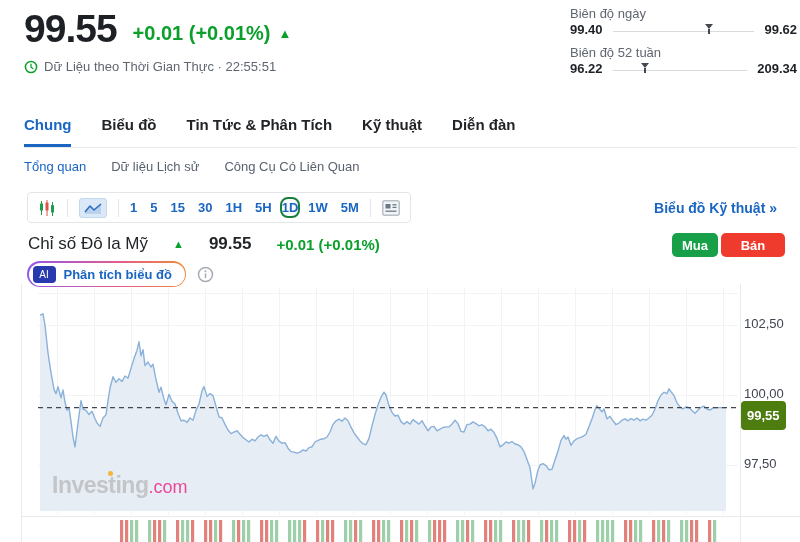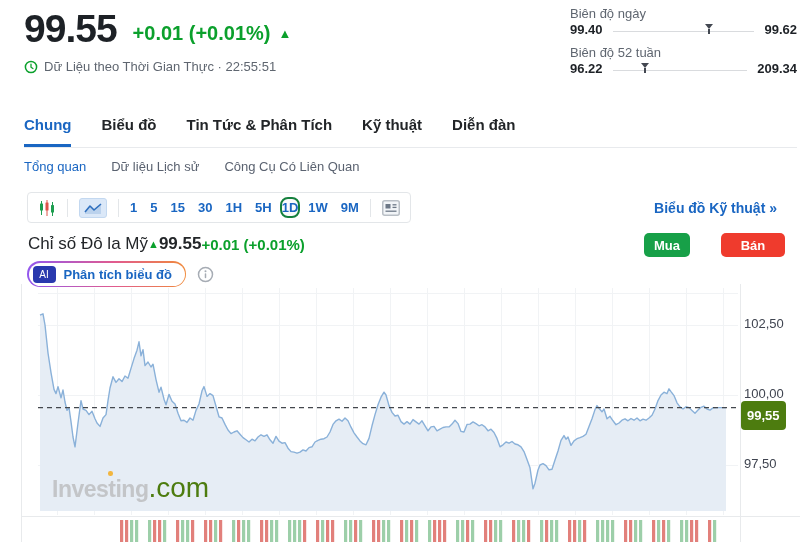--- a/index.html
+++ b/index.html
@@ -39,40 +39,40 @@
   .toolbar{position:absolute;left:27px;top:192px;height:31px;display:flex;align-items:center;gap:11px;padding:0 10px;border:1px solid #e3e6e9;border-radius:4px;background:#fff}
   .tool-btn{background:none;border:none;display:flex;align-items:center;padding:0;cursor:pointer}
   .chip-active{background:#dbe8f8;border:1px solid #c3d8f0;border-radius:3px;padding:2px 3px}
   .vdiv{width:1px;height:18px;background:#e3e6e9}
   .tfs{display:flex;gap:13px;align-items:center}
   .tf{font-size:13px;font-weight:700;color:#1a66c2;cursor:pointer}
   .tf.sel{border:2px solid #15803d;border-radius:8px;padding:1px 0;background:#fafbfc;margin:0 -5px}
   .tech-link{position:absolute;right:23px;top:200px;font-size:14px;font-weight:700;color:#1a66c2;text-decoration:none;cursor:pointer}
 
   
-  .title-row{position:absolute;left:28px;top:234px;display:flex;align-items:center;gap:0}
+  .title-row{position:absolute;left:28px;top:234px;display:flex;align-items:center;gap:25px}
   .inst-name{font-size:17px;color:#232629}
   .inst-arrow{color:#0ba02c;font-size:11px}
   .inst-price{font-size:17px;font-weight:700;color:#232629}
   .inst-change{font-size:15px;font-weight:700;color:#0ba02c}
   .btn{position:absolute;top:233px;height:24px;border:none;border-radius:5px;color:#fff;font-size:13px;font-weight:700;cursor:pointer}
-  .buy{left:644px;width:46px;background:#17a048}
+  .buy{left:672px;width:46px;background:#17a048}
   .sell{left:721px;width:64px;background:#ef3b2d}
 
   
   .ai-row{position:absolute;left:27px;top:261px;display:flex;align-items:center;gap:11px}
   .ai-pill{padding:1.5px;border-radius:15px;background:linear-gradient(90deg,#9257ee,#e15b8e 55%,#f08a3a);cursor:pointer}
   .ai-inner{display:flex;align-items:center;gap:8px;background:#fff;border-radius:13px;padding:3px 13px 3px 4px}
   .ai-badge{min-width:23px;height:17px;background:#2939ae;border-radius:4px;color:#fff;font-size:10px;font-weight:400;display:flex;align-items:center;justify-content:center}
   .ai-label{font-size:13px;font-weight:700;color:#1a66c2}
 
   
   .wm{position:absolute;left:52px;top:472px;white-space:nowrap}
   .wm1{font-size:23px;font-weight:700;color:#c3c5c8;letter-spacing:-0.5px}
-  .wm2{font-size:28px;color:#4d7c0f}
+  .wm2{font-size:18px;color:#ec4899}
   .wm-dot{position:absolute;left:56px;top:-1px;width:4.5px;height:4.5px;border-radius:50%;background:#f2b63f}
   .ytick{position:absolute;left:744px;font-size:13px;color:#3f4450;line-height:14px}
   .price-tag{position:absolute;left:741px;top:401px;background:#4d7c0f;color:#fff;font-size:13px;font-weight:700;padding:7px 6px;border-radius:4px}
 </style>
 </head>
 <body>
 
 <div class="page">
 
   <svg id="chart-svg" width="800" height="542" viewBox="0 0 800 542">
@@ -274,21 +274,21 @@
     <div class="vdiv"></div>
     <div class="tfs">
       <span class="tf">1</span>
       <span class="tf">5</span>
       <span class="tf">15</span>
       <span class="tf">30</span>
       <span class="tf">1H</span>
       <span class="tf">5H</span>
       <span class="tf sel">1D</span>
       <span class="tf">1W</span>
-      <span class="tf">9M</span>
+      <span class="tf">5M</span>
     </div>
     <div class="vdiv"></div>
     <button class="tool-btn">
       <svg width="18" height="16" viewBox="0 0 18 16">
         <rect x="0.75" y="0.75" width="16.5" height="14.5" rx="2" fill="#f2f5f8" stroke="#b9bfc6" stroke-width="1.5"></rect>
         <rect x="3.5" y="4" width="5" height="4.5" fill="#6d7887"></rect>
         <line x1="10.5" y1="4.8" x2="14.5" y2="4.8" stroke="#6d7887" stroke-width="1.3"></line>
         <line x1="10.5" y1="7.4" x2="14.5" y2="7.4" stroke="#6d7887" stroke-width="1.3"></line>
         <line x1="3.5" y1="11.2" x2="14.5" y2="11.2" stroke="#6d7887" stroke-width="1.3"></line>
       </svg>

